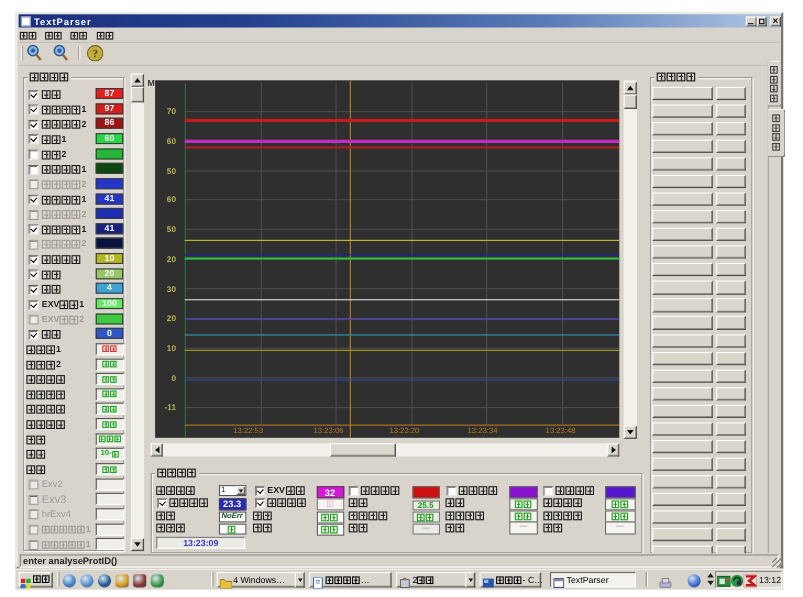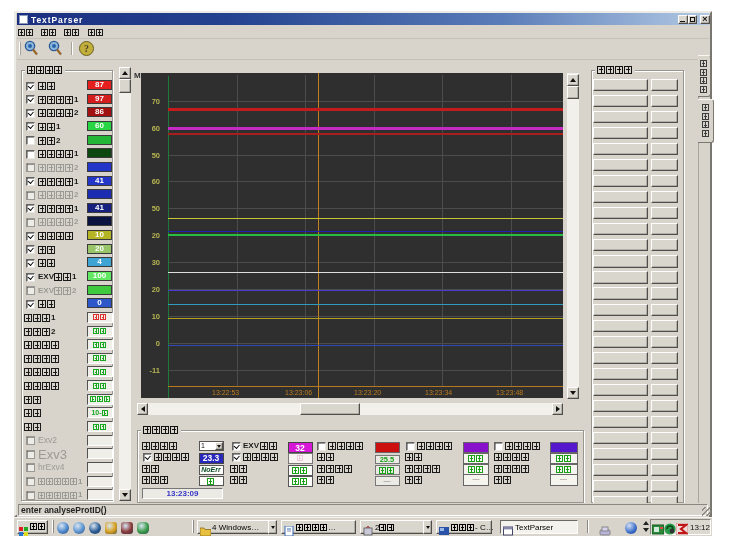--- a/index.html
+++ b/index.html
@@ -266,21 +266,21 @@
     <span class="z"></span>
     <span class="z"></span>
   </div>
 <div class="sbox" style="left:87px;top:421.0px">
     <span class="w6" style="display:inline-block;color:#17a81f"><span class="z"></span><span class="z"></span></span>
   </div>
 <div class="cb dis" style="left:26px;top:436.1px"></div>
 <div class="a" style="left:38px;top:436.1px;color:#9c9a94;font-size:8.5px;line-height:9px;white-space:nowrap">Exv2</div>
 <div class="sbox" style="left:87px;top:434.6px"></div>
 <div class="cb dis" style="left:26px;top:449.8px"></div>
-<div class="a" style="left:38px;top:449.8px;color:#9c9a94;font-size:13px;line-height:9px;white-space:nowrap">Exv3</div>
+<div class="a" style="left:38px;top:449.8px;color:#9c9a94;font-size:10px;line-height:9px;white-space:nowrap">Exv3</div>
 <div class="sbox" style="left:87px;top:448.3px"></div>
 <div class="cb dis" style="left:26px;top:463.4px"></div>
 <div class="a" style="left:38px;top:463.4px;color:#9c9a94;font-size:8.5px;line-height:9px;white-space:nowrap">hrExv4</div>
 <div class="sbox" style="left:87px;top:461.9px"></div>
 <div class="cb dis" style="left:26px;top:477.1px"></div>
 <div class="a fl w7" style="left:38px;top:477.1px;height:9px;color:#9c9a94">
     <span class="z"></span>
     <span class="z"></span>
     <span class="z"></span>
     <span class="z"></span>

